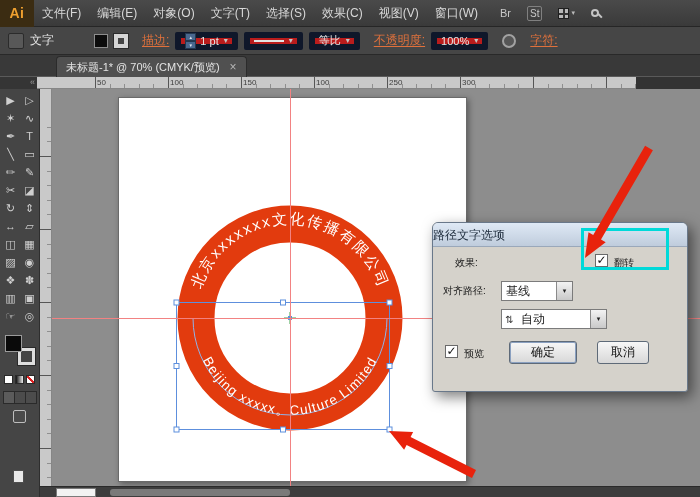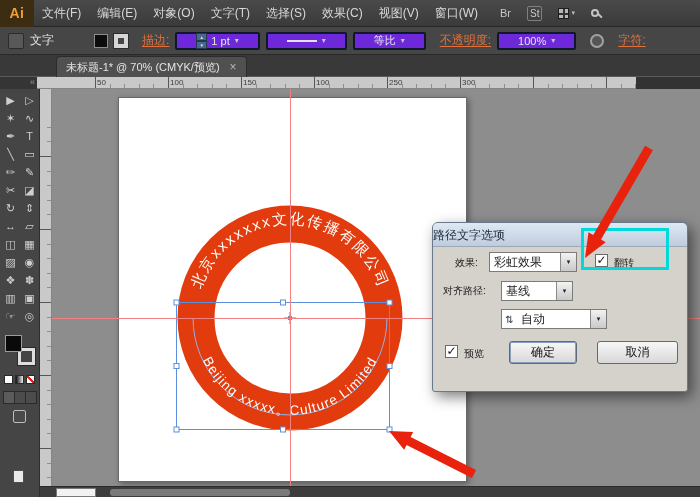--- a/index.html
+++ b/index.html
@@ -24,21 +24,21 @@
   .lens{width:8px;height:8px;border:2px solid #c4c4c4;border-radius:50%;display:inline-block}
   .lens-tail{width:5px;height:2px;background:#c4c4c4;display:inline-block;transform:rotate(45deg) translate(1px,3px)}
 
   
   #controlbar{position:absolute;left:0;top:27px;width:700px;height:28px;background:#464646;border-bottom:1px solid #292929;display:flex;align-items:center}
   .tool-badge{width:16px;height:16px;background:#585858;border:1px solid #2b2b2b;margin-left:8px;border-radius:2px}
   .cb-label{margin-left:6px;color:#e6e6e6;font-size:12px}
   .fill-sw{width:14px;height:14px;background:#0c0c0c;border:1px solid #8d8d8d;margin-left:40px}
   .stroke-sw{width:14px;height:14px;border:4px solid #d6d6d6;outline:1px solid #2c2c2c;margin-left:6px;background:transparent}
   .link{color:var(--link-orange,#e0713c);font-size:12px;margin-left:14px;text-decoration:underline;text-decoration-thickness:1px;text-underline-offset:2px}
-  .dark-combo{height:18px;background:#6d28d9;border:2px solid #0f172a;display:flex;align-items:center;color:#e6e6e6;font-size:11px;padding:0 19px;border-radius:2px;margin-left:6px}
+  .dark-combo{height:18px;background:#b91c1c;border:6px solid #0f172a;display:flex;align-items:center;color:#e6e6e6;font-size:11px;padding:0 4px;border-radius:2px;margin-left:6px}
   .dark-combo .val{white-space:nowrap}
   .caret{font-size:8px;color:#c6c6c6;margin-left:5px}
   .stepper{display:flex;flex-direction:column;width:11px;height:16px;margin-right:4px}
   .stepper i{flex:1;background:#49688f;border:1px solid #24384f;font-style:normal;font-size:5px;line-height:6px;text-align:center;color:#dfe8f2}
   .line-sample{width:30px;height:2px;background:#e2e2e2;display:inline-block}
   .circle-icon{width:14px;height:14px;border:2px solid #a2a2a2;border-radius:50%;margin-left:14px;background:#565656}
   .font-name{margin-left:8px;color:#e8e8e8;font-size:12px;white-space:nowrap}
 
   
   #tabbar{position:absolute;left:0;top:55px;width:700px;height:22px;background:#393939;border-bottom:1px solid #5a5a5a}
@@ -268,41 +268,37 @@
   </svg>
 
   <div id="bottombar">
     <span id="status-field"></span>
     <span id="hscroll-thumb"></span>
   </div>
 
   <div id="dialog">
     <div class="dlg-title"><span>路径文字选项</span></div>
     <span class="lbl" style="left:22px;top:33px">效果:</span>
-    <div class="combo" style="left:56px;top:29px;width:88px">
-      <span class="val">彩虹效果</span>
-      <span class="btn">▾</span>
-    </div>
     <div id="flip-highlight"></div>
     <span class="checkbox" style="left:162px;top:31px">✓</span>
     <span class="lbl" style="left:181px;top:33px">翻转</span>
     <span class="lbl" style="left:10px;top:61px">对齐路径:</span>
     <div class="combo" style="left:68px;top:58px;width:72px">
       <span class="val">基线</span>
       <span class="btn">▾</span>
     </div>
     <div class="combo" style="left:68px;top:86px;width:106px">
       <span class="sp-icon">⇅</span>
       <span class="val">自动</span>
       <span class="btn">▾</span>
     </div>
     <span class="checkbox" style="left:12px;top:122px">✓</span>
     <span class="lbl" style="left:31px;top:124px">预览</span>
     <div class="btn-dlg" id="ok-btn" style="left:76px;top:118px;width:68px">确定</div>
-    <div class="btn-dlg" style="left:164px;top:118px;width:81px">取消</div>
+    <div class="btn-dlg" style="left:164px;top:118px;width:52px">取消</div>
   </div>
 
   <svg id="arrows" xmlns="http://www.w3.org/2000/svg">
     <polygon class="arrow" points="645.1,145.7 593.2,235.0 588.5,232.3 585,258 605.7,242.3 601.0,239.6 652.9,150.3"></polygon>
     <polygon class="arrow" points="476.0,470.0 410.6,436.9 413.1,432.0 389,431 404.1,449.8 406.6,444.9 472.0,478.0"></polygon>
   </svg>
 
 </div>
 
 </body></html>

